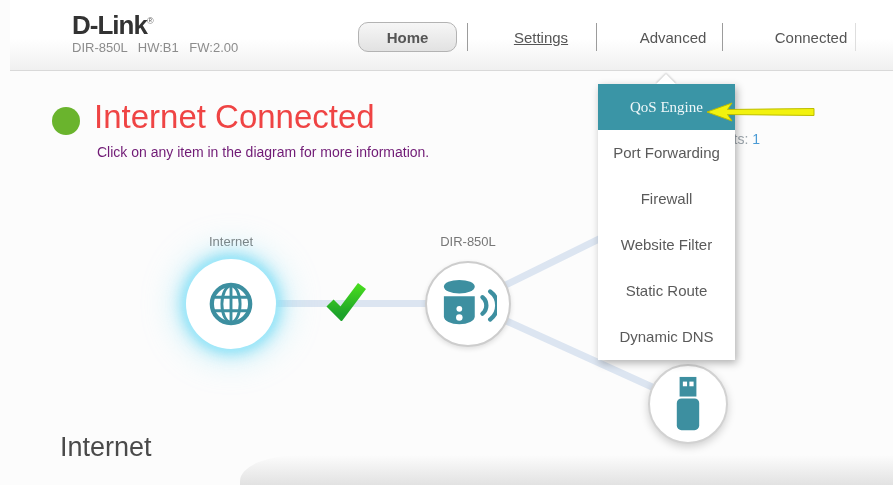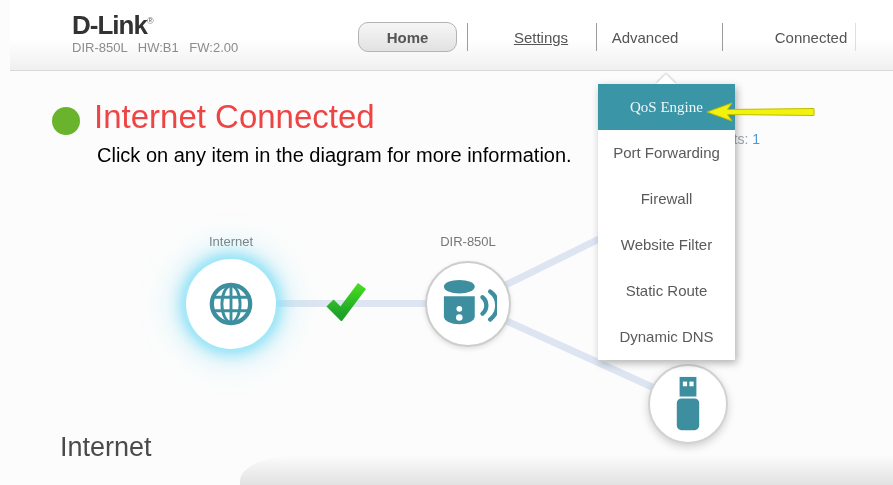--- a/index.html
+++ b/index.html
@@ -22,32 +22,32 @@
                 word-spacing:7px; }
   .nav-btn {
     position:absolute; left:348px; top:22px; width:99px; height:30px;
     line-height:30px; text-align:center; font-size:15px; color:#555;
     background:linear-gradient(#f6f6f6,#e2e2e2); border:1px solid #b3b3b3;
     border-radius:10px; box-sizing:border-box; cursor:pointer;font-weight:bold;
   }
   .nav-link { position:absolute; top:29px; font-size:15px; color:#555;
               text-align:center; cursor:pointer; }
   .nav-settings   { left:481px; width:100px;text-decoration:underline; }
-  .nav-advanced   { left:585px; width:100px; }
+  .nav-advanced   { left:613px; width:100px; }
   .nav-management { left:746px; width:110px; }
   .nav-div { position:absolute; top:23px; width:1px; height:28px; background:#9c9c9c; }
   .nav-div.d1 { left:457px; } .nav-div.d2 { left:586px; } .nav-div.d3 { left:712px; }
   .nav-div.d4 { left:845px; background:#dedede; }
 
   
   .status-dot { position:absolute; left:52px; top:107px; width:28px; height:28px;
                 border-radius:50%; z-index:3; }
   .status-title { position:absolute; left:94px; top:98px; font-size:33px; font-weight:300;
                   color:#ef4444; z-index:3; }
-  .status-sub { position:absolute; left:97px; top:144px; font-size:20px; color:#000000;
+  .status-sub { position:absolute; left:97px; top:144px; font-size:14px; color:#701a75;
                 z-index:3; }
 
   
   .connector { position:absolute; height:7px; background:#dce5f1; border-radius:4px;
                z-index:1; transform-origin:0 50%; }
   .conn-h    { left:231px; top:300px; width:237px; }
   .conn-up   { left:468px; top:300px; width:259px; transform:rotate(-26.2deg); }
   .conn-down { left:468px; top:300px; width:242px; transform:rotate(24.4deg); }
 
   .node { position:absolute; border-radius:50%; background:#fff; z-index:2;

